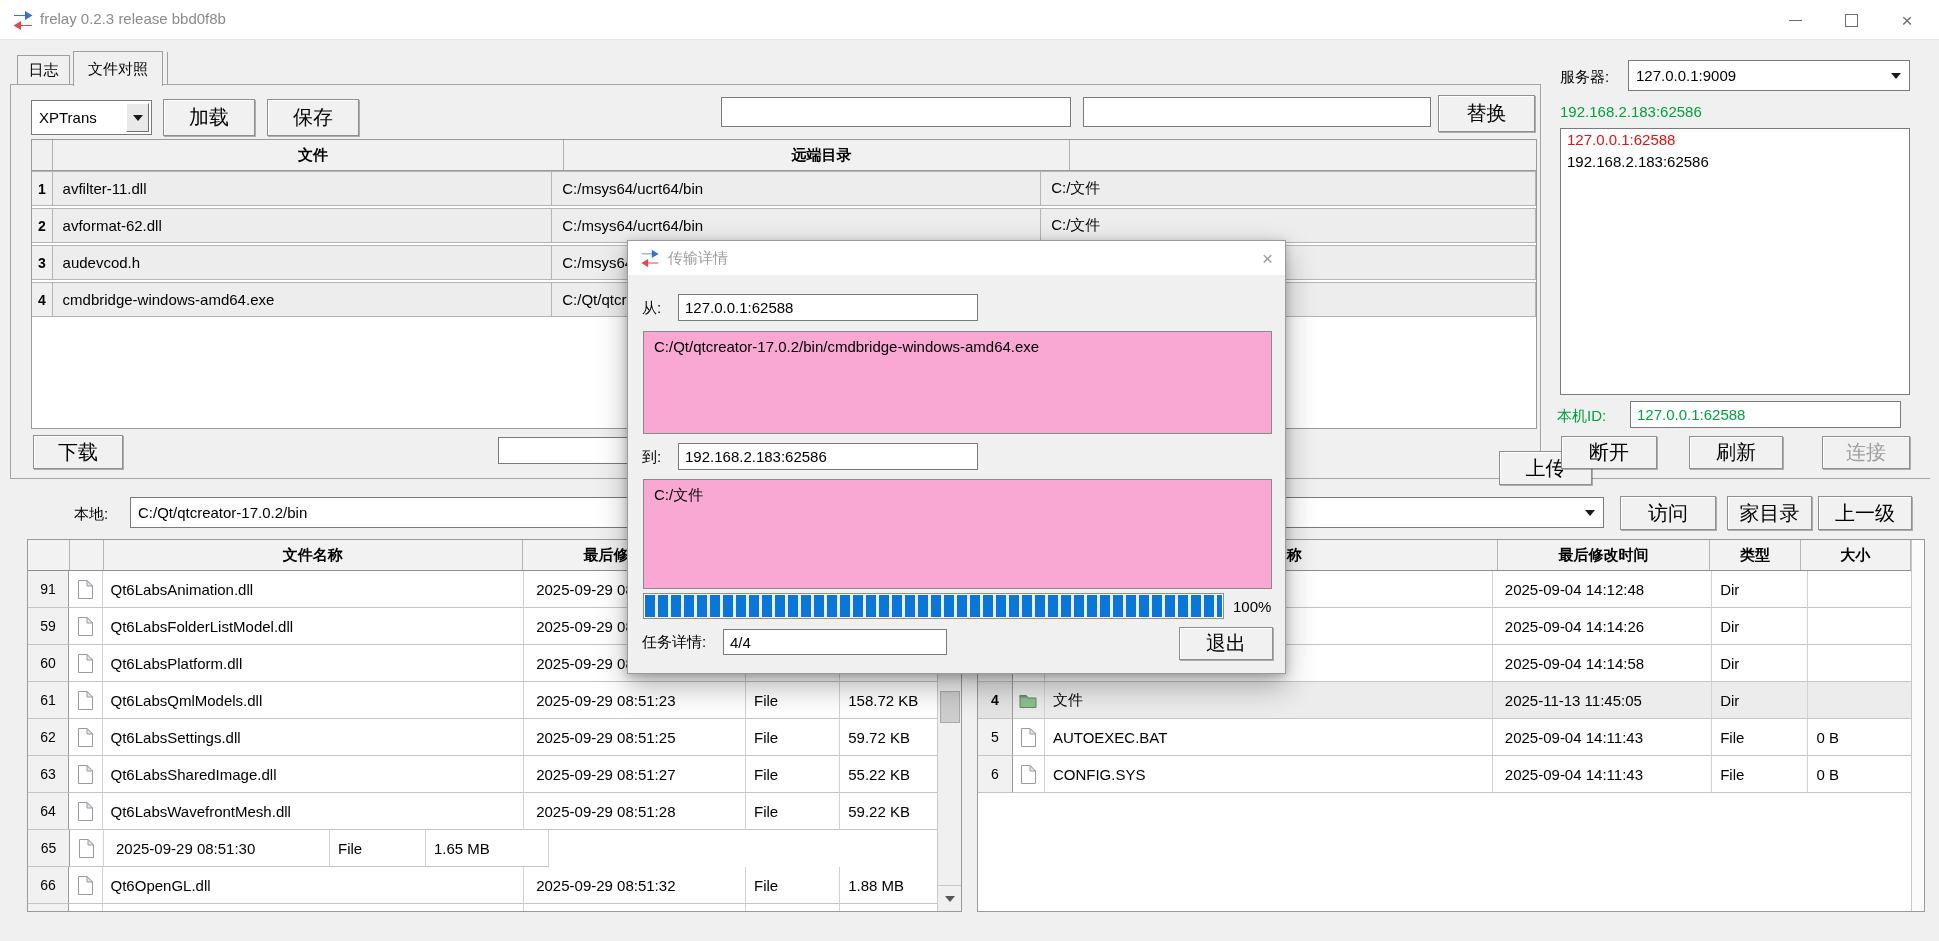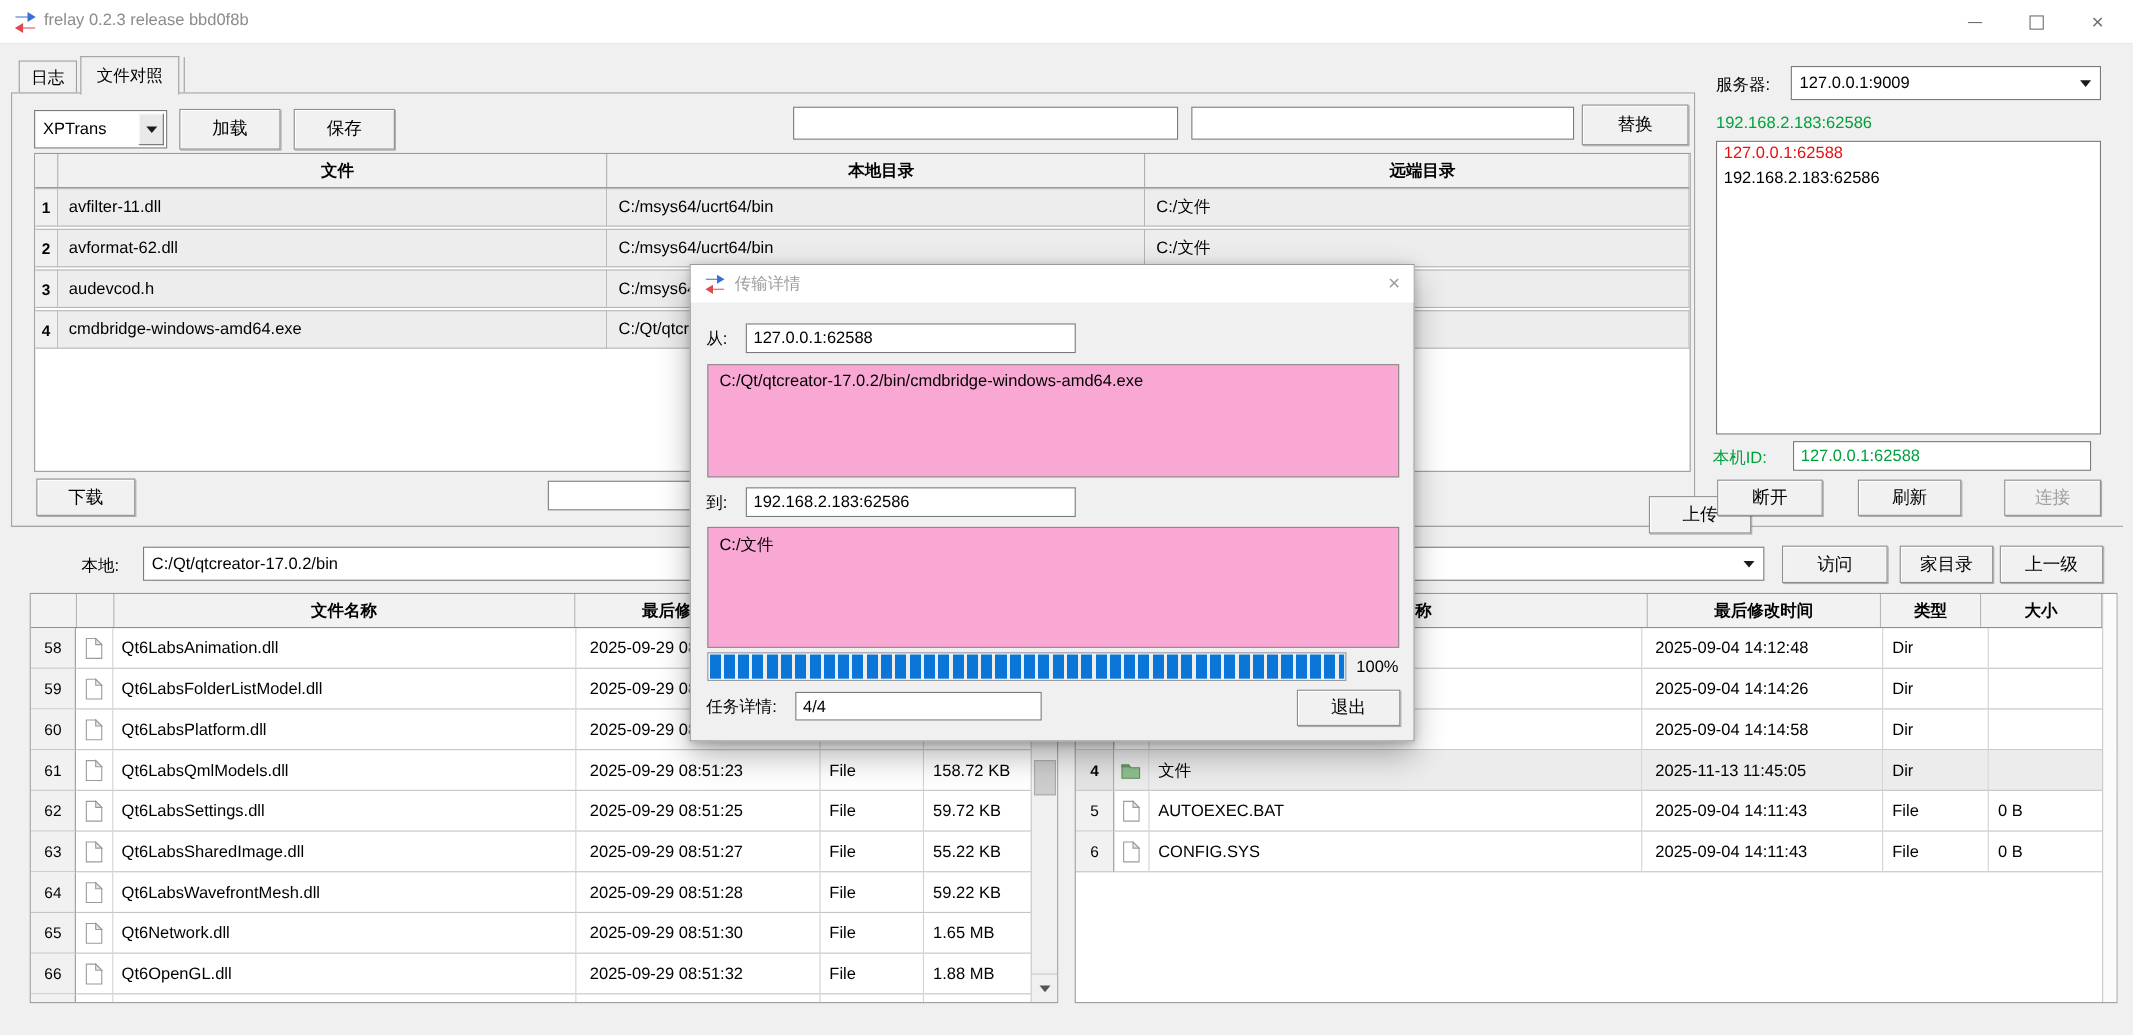--- a/index.html
+++ b/index.html
@@ -25,21 +25,21 @@
   .tab-inactive{left:17px;top:55px;width:53px;height:30px;align-items:center;}
   .tab-active{left:73px;top:51px;width:90px;height:35px;border-bottom:none;z-index:3;}
   .tab-tick{left:167px;top:52px;width:1px;height:33px;background:#9f9f9f;}
   .tab-pane{left:10px;top:84px;width:1531px;height:395px;border:1px solid #a5a5a5;background:#f0f0f0;}
   .bottom-rule{left:10px;top:478px;width:1920px;height:1px;background:#a5a5a5;}
 
   
   .btn{
     background:#f1f1f1;border:1px solid #8f8f8f;
     box-shadow:inset 1px 1px 0 #ffffff,1px 1px 0 rgba(0,0,0,.28);
-    display:flex;align-items:center;justify-content:center;font-size:16px;
+    display:flex;align-items:center;justify-content:center;font-size:20px;
   }
   .btn-disabled{color:#9f9f9f;}
   .inp{background:#fff;border:1px solid #7a7a7a;font-size:15px;padding:0 6px;
        font-family:"Liberation Sans","DejaVu Sans",sans-serif;}
   input.inp{outline:none;}
   .combo{background:#fff;border:1px solid #7a7a7a;display:flex;align-items:center;}
   .combo .val{padding-left:7px;flex:1;white-space:nowrap;overflow:hidden;}
   .tri{width:0;height:0;border:5px solid transparent;border-top:6px solid #1a1a1a;margin:6px 8px 0 0;}
   .combo3d-btn{width:21px;align-self:stretch;margin:2px;background:#e9e9e9;
     border:1px solid #fff;border-right-color:#707070;border-bottom-color:#707070;
@@ -152,21 +152,20 @@
 <input class="abs inp" style="left: 721px; top: 97px; width: 350px; height: 30px;" value="">
 <input class="abs inp" style="left: 1083px; top: 97px; width: 348px; height: 30px;" value="">
 <div class="abs btn" style="left:1438px;top:95px;width:97px;height:37px;">
     <span>替换</span>
   </div>
 
 <div class="abs cmp-table">
   <div class="cmp-header" id="cmp-header">
       <div class="cmp-hcell cc-num"></div>
       <div class="cmp-hcell cc-file">文件</div>
-      <div class="cmp-hcell cc-local">本地目录</div>
       <div class="cmp-hcell cc-remote">远端目录</div>
     </div>
   <div id="cmp-body">
       <div class="cmp-row">
         <div class="cmp-cell cc-num">1</div>
         <div class="cmp-cell cc-file">avfilter-11.dll</div>
         <div class="cmp-cell cc-local">C:/msys64/ucrt64/bin</div>
         <div class="cmp-cell cc-remote">C:/文件</div>
       </div>
       <div class="cmp-row">
@@ -238,21 +237,21 @@
   <div class="ft-header" id="lt-header" style="width:909px;">
       <div class="ft-hcell w-num"></div>
       <div class="ft-hcell w-icon"></div>
       <div class="ft-hcell w-name">文件名称</div>
       <div class="ft-hcell w-date">最后修改时间</div>
       <div class="ft-hcell w-type">类型</div>
       <div class="ft-hcell w-size">大小</div>
     </div>
   <div id="lt-body">
       <div class="ft-row">
-        <div class="ft-cell fc-num w-num">58</div>
+        <div class="ft-cell fc-num w-num">91</div>
         <div class="ft-cell fc-icon w-icon">
           <svg width="17" height="21" viewBox="0 0 17 21">
             <path d="M1.5 1.5 h8.5 l5.5 5.5 v12.5 h-14 z" fill="#ffffff" stroke="#9a9aa2"></path>
             <path d="M10 1.5 v5.5 h5.5 z" fill="#e7e7ef" stroke="#9a9aa2"></path>
           </svg>
         </div>
         <div class="ft-cell fc-name w-name">Qt6LabsAnimation.dll</div>
         <div class="ft-cell fc-date w-date">2025-09-29 08</div>
         <div class="ft-cell fc-type w-type"></div>
         <div class="ft-cell fc-size w-size"></div>
@@ -336,21 +335,20 @@
         <div class="ft-cell fc-size w-size">59.22 KB</div>
       </div>
       <div class="ft-row">
         <div class="ft-cell fc-num w-num">65</div>
         <div class="ft-cell fc-icon w-icon">
           <svg width="17" height="21" viewBox="0 0 17 21">
             <path d="M1.5 1.5 h8.5 l5.5 5.5 v12.5 h-14 z" fill="#ffffff" stroke="#9a9aa2"></path>
             <path d="M10 1.5 v5.5 h5.5 z" fill="#e7e7ef" stroke="#9a9aa2"></path>
           </svg>
         </div>
-        <div class="ft-cell fc-name w-name">Qt6Network.dll</div>
         <div class="ft-cell fc-date w-date">2025-09-29 08:51:30</div>
         <div class="ft-cell fc-type w-type">File</div>
         <div class="ft-cell fc-size w-size">1.65 MB</div>
       </div>
       <div class="ft-row">
         <div class="ft-cell fc-num w-num">66</div>
         <div class="ft-cell fc-icon w-icon">
           <svg width="17" height="21" viewBox="0 0 17 21">
             <path d="M1.5 1.5 h8.5 l5.5 5.5 v12.5 h-14 z" fill="#ffffff" stroke="#9a9aa2"></path>
             <path d="M10 1.5 v5.5 h5.5 z" fill="#e7e7ef" stroke="#9a9aa2"></path>

